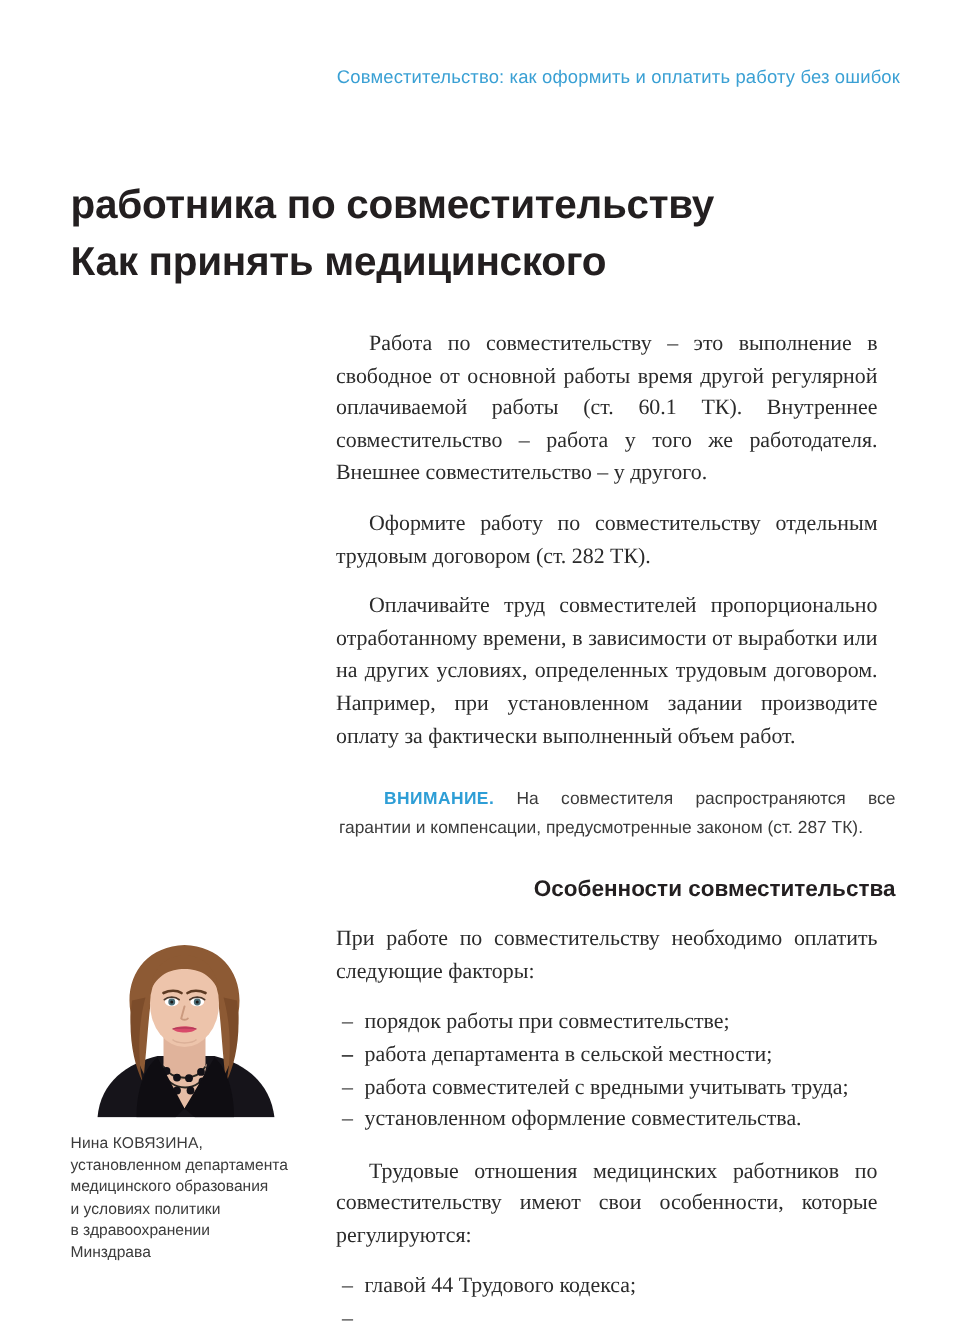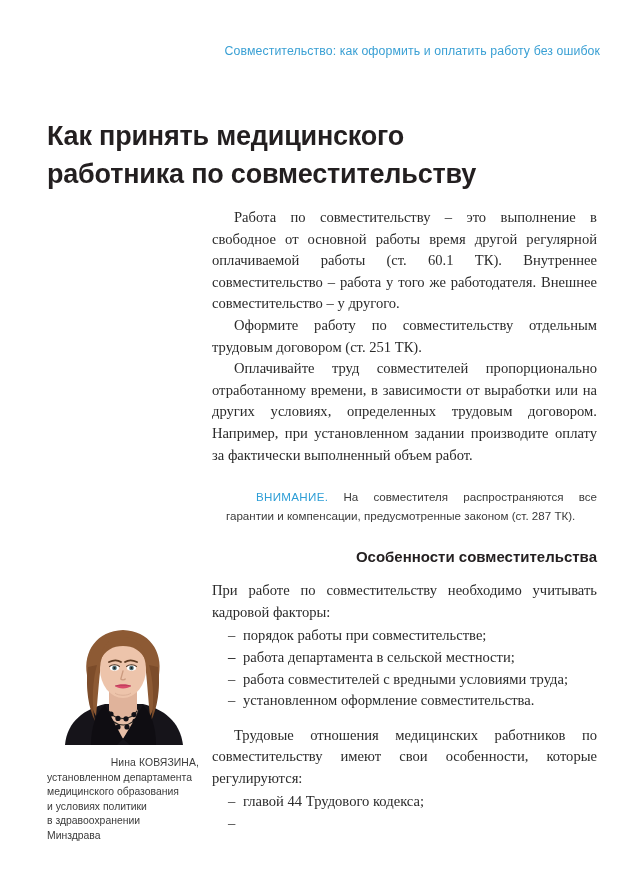--- a/index.html
+++ b/index.html
@@ -46,42 +46,42 @@
   .article-title .line { display: block; }
 
   
   .column {
     position: absolute;
     left: 212px;
     top: 207px;
     width: 385px;
   }
   .para {
-    margin: 0;
+    margin: 12px;
     font-size: 14.6px;
     line-height: 21.6px;
     color: #2b2b2b;
     text-align: justify;
     text-indent: 22px;
     hyphens: manual;
   }
   .para.no-indent { text-indent: 0; }
 
   
   .callout {
     margin: 21px 0 0 14px;
     width: 371px;
     font-family: "Liberation Sans", sans-serif;
     font-size: 11.6px;
     line-height: 19px;
     color: #3b3b3b;
     text-align: justify;
   }
   .callout .attn-label {
-    font-weight: normal;
+    font-weight: bold;
     color: #2e9ed6;
     letter-spacing: 0.3px;
     padding-left: 30px;
   }
 
   
   .section-heading {
     margin: 22px 0 0 0;
     font-family: "Liberation Sans", sans-serif;
     font-weight: bold;
@@ -128,66 +128,66 @@
   }
   .author-photo svg { display: block; }
   .author-caption {
     margin-top: 11px;
     font-family: "Liberation Sans", sans-serif;
     font-size: 10.4px;
     line-height: 14.6px;
     color: #3b3b3b;
   }
   .author-caption .line { display: block; white-space: nowrap; }
-  .author-caption .surname { letter-spacing: 0.1px; text-align: right; }
+  .author-caption .surname { letter-spacing: 0.1px; }
 </style>
 </head>
 <body>
 
 <div class="page">
 
   <div class="running-header">Совместительство: как оформить и оплатить работу без ошибок</div>
 
   <h1 class="article-title">
+    <span class="line">работника по совместительству</span>
     <span class="line">Как принять медицинского</span>
-    <span class="line">работника по совместительству</span>
   </h1>
 
   <div class="column">
 
     <p class="para">Работа по совместительству – это выполнение в свободное от основной работы время другой регулярной оплачиваемой работы (ст. 60.1 ТК). Внутреннее совместительство – работа у того же работодателя. Внешнее совместительство – у другого.</p>
 
-    <p class="para">Оформите работу по совместительству отдельным трудовым договором (ст. 251 ТК).</p>
+    <p class="para">Оформите работу по совместительству отдельным трудовым договором (ст. 282 ТК).</p>
 
     <p class="para">Оплачивайте труд совместителей пропорционально отработанному времени, в зависимости от выработки или на других условиях, определенных трудовым договором. Например, при установленном задании производите оплату за фактически выполненный объем работ.</p>
 
     <div class="callout">
       <span class="attn-label">ВНИМАНИЕ.</span>
       <span>На совместителя распространяются все гарантии и компенсации, предусмотренные законом (ст. 287 ТК).</span>
     </div>
 
     <h2 class="section-heading">Особенности совместительства</h2>
 
-    <p class="para no-indent spacer-para">При работе по совместительству необходимо учитывать кадровой факторы:</p>
+    <p class="para no-indent spacer-para">При работе по совместительству необходимо оплатить следующие факторы:</p>
 
     <ul class="dash-list">
       <li>
         <span class="dash">–</span>
         <span>порядок работы при совместительстве;</span>
       </li>
       <li>
         <span class="dash">–</span>
       </li>
       <li>
         <span class="dash">–</span>
         <span>работа департамента в сельской местности;</span>
       </li>
       <li>
         <span class="dash">–</span>
-        <span>работа совместителей с вредными условиями труда;</span>
+        <span>работа совместителей с вредными учитывать труда;</span>
       </li>
       <li>
         <span class="dash">–</span>
         <span>установленном оформление совместительства.</span>
       </li>
     </ul>
 
     <p class="para spacer-para">Трудовые отношения медицинских работников по совместительству имеют свои особенности, которые регулируются:</p>
 
     <ul class="dash-list">

